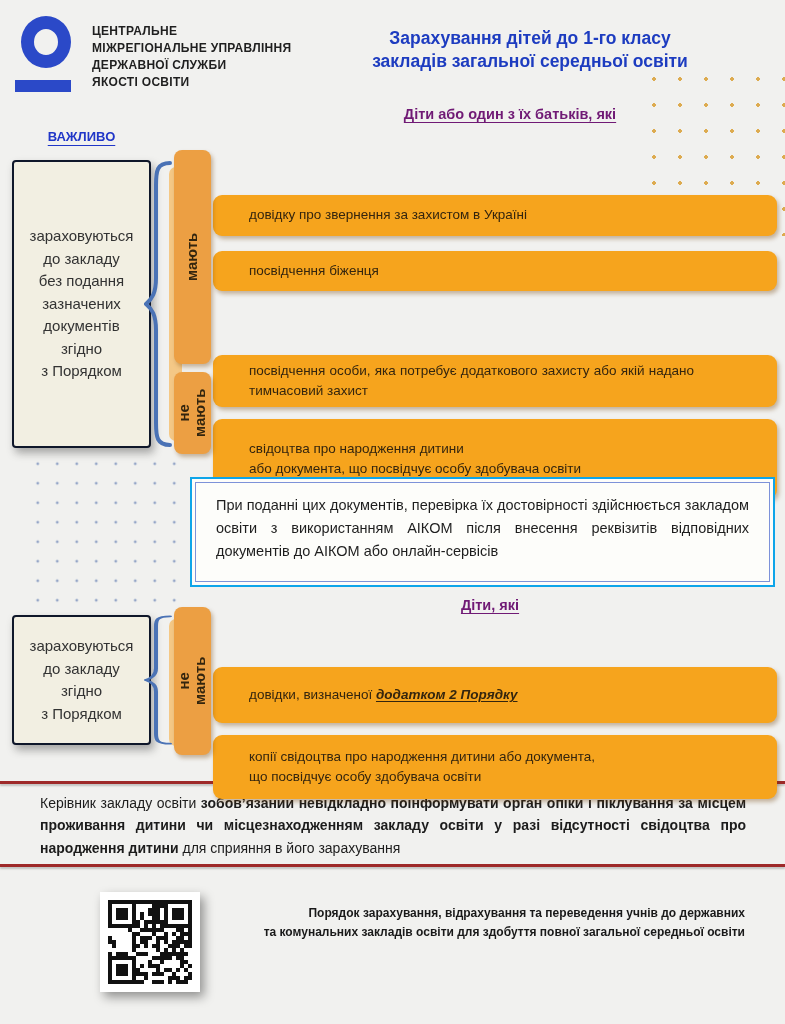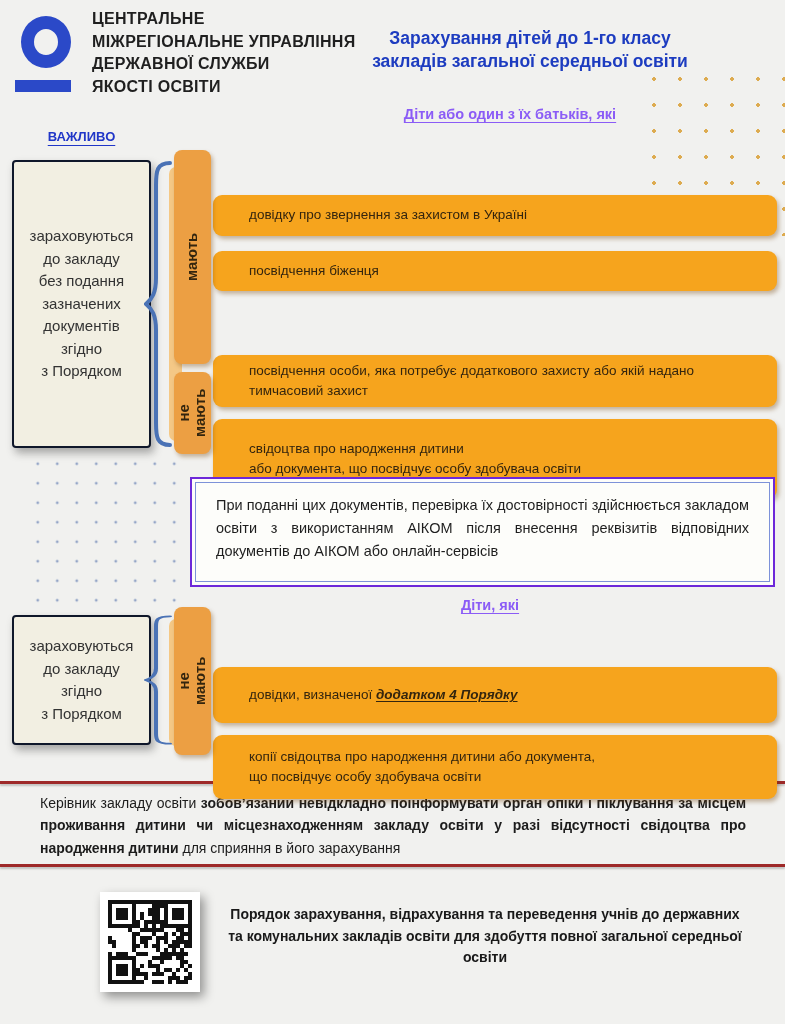--- a/index.html
+++ b/index.html
@@ -9,34 +9,34 @@
     background:#f1f1ef; overflow:hidden;
     font-family:"Liberation Sans", sans-serif; color:#222;
   }
   .abs { position:absolute; }
   .pre { white-space:pre-line; }
 
   
   .logo-ring { left:21px; top:16px; width:50px; height:52px;
     border:13px solid #2b49c8; border-radius:50%; }
   .logo-bar { left:15px; top:80px; width:56px; height:12px; background:#2b49c8; }
-  .org-name { left:92px; top:8px; width:270px; font-size:16px; font-weight:bold;
+  .org-name { left:92px; top:23px; width:270px; font-size:12px; font-weight:bold;
     letter-spacing:.3px; line-height:1.42; color:#1f1f1f; text-transform:uppercase; }
   .page-title { left:330px; top:27px; width:400px; text-align:center;
     font-size:17.5px; font-weight:bold; color:#1d3cc0; line-height:1.32; }
 
   
   .dots-orange { left:641px; top:66px; width:144px; height:170px; z-index:0;
     background-image:radial-gradient(#ddab50 1.6px, rgba(0,0,0,0) 1.8px);
     background-size:26px 26px; }
   .dots-blue { left:28px; top:454px; width:152px; height:152px; z-index:0;
     background-image:radial-gradient(#94a5c7 1.4px, rgba(0,0,0,0) 1.6px);
     background-size:19.5px 19.5px; }
 
-  .sec-heading { text-align:center; font-size:14.5px; font-weight:bold; color:#8b5cf6;
+  .sec-heading { text-align:center; font-size:14.5px; font-weight:bold; color:#701a75;
     text-decoration:underline; text-underline-offset:3px; z-index:2; }
   .heading-1 { left:360px; top:106px; width:300px; }
   .heading-2 { left:340px; top:597px; width:300px; }
   .important { left:12px; top:129px; width:139px; text-align:center; font-size:13px;
     font-weight:bold; color:#2036c8; text-decoration:underline; text-underline-offset:4px; }
 
   .note-box { left:12px; width:139px; background:#f2efe2; border:2px solid #0f172a;
     border-radius:4px; box-shadow:3px 5px 8px rgba(50,50,50,.4);
     display:flex; align-items:center; justify-content:center; text-align:center;
     font-size:15px; line-height:1.5; color:#333; z-index:2; }
@@ -69,41 +69,41 @@
   .bar-3 { top:258px; height:42px; }
   .bar-4 { top:310px; height:52px; }
   .bar-4 .txt { text-align:justify; width:445px; }
   .bar-5 { top:374px; height:80px; }
   .bar-s2-1 { top:622px; height:56px; }
   .bar-s2-2 { top:690px; height:64px; }
   .doc-link { font-weight:bold; font-style:italic; text-decoration:underline;
     text-underline-offset:2px; }
 
   .info-box { left:190px; top:477px; width:585px; height:110px; background:#fdfdfa;
-    border:2px solid #6d28d9; outline:1px solid #7d92d9; outline-offset:-6px;
+    border:2px solid #0ea5e9; outline:1px solid #7d92d9; outline-offset:-6px;
     padding:15px 24px; font-size:14.5px; line-height:1.6; text-align:justify;
     color:#1e1e1e; z-index:2; }
 
   .red-line { left:0; width:785px; height:3px; background:#9e2929;
     box-shadow:0 2px 2px rgba(0,0,0,.2); }
   .red-line-top { top:781px; }
   .red-line-bottom { top:864px; }
 
   .footer-note { left:40px; top:792px; width:706px; font-size:14px; line-height:1.6;
     text-align:justify; color:#1c1c1c; }
   .footer-note .b { font-weight:bold; }
 
   .qr-box { left:100px; top:892px; background:#fff; padding:8px;
     box-shadow:4px 5px 10px rgba(0,0,0,.4); z-index:2; }
   #qr-grid { display:grid; grid-template-columns:repeat(21, 4px);
     grid-auto-rows:4px; }
   #qr-grid i { display:block; }
   #qr-grid i.d { background:#111; }
-  .qr-caption { left:225px; top:904px; width:520px; text-align:center;
-    font-size:14px; font-weight:bold; line-height:1.55; color:#191919; }
+  .qr-caption { left:225px; top:904px; width:520px; text-align:right;
+    font-size:12px; font-weight:bold; line-height:1.55; color:#191919; }
 </style>
 </head>
 <body>
 
 <div class="canvas">
 
   <div class="abs logo-ring"></div>
   <div class="abs logo-bar"></div>
   <div class="abs org-name pre">ЦЕНТРАЛЬНЕ
 МІЖРЕГІОНАЛЬНЕ УПРАВЛІННЯ
@@ -164,21 +164,21 @@
   <svg class="abs brace brace-2" width="28" height="130" viewBox="0 0 28 288" preserveAspectRatio="none">
     <path d="M 26 3 C 13 3 12 11 12 25 L 12 118 C 12 133 8 139 2 144 C 8 149 12 155 12 170 L 12 263 C 12 277 13 285 26 285" fill="none" stroke="#4a72b5" stroke-width="4" stroke-linecap="round"></path>
   </svg>
 
   <div class="abs strip strip-2"></div>
   <div class="abs vlabel vlabel-nothave2">
     <span class="pre">не мають</span>
   </div>
 
   <div class="abs bar bar-s2-1">
-    <span class="txt"><span>довідки, визначеної </span><span class="doc-link">додатком 4 Порядку</span></span>
+    <span class="txt"><span>довідки, визначеної </span><span class="doc-link">додатком 2 Порядку</span></span>
   </div>
   <div class="abs bar bar-s2-2">
     <span class="txt pre">копії свідоцтва про народження дитини або документа,
 що посвідчує особу здобувача освіти</span>
   </div>
 
   <div class="abs red-line red-line-top"></div>
   <div class="abs footer-note">
     <span>Керівник закладу освіти </span><span class="b">зобов’язаний невідкладно поінформувати орган опіки і піклування за місцем проживання дитини чи місцезнаходженням закладу освіти у разі відсутності свідоцтва про народження дитини</span><span> для сприяння в його зарахування</span>
   </div>

